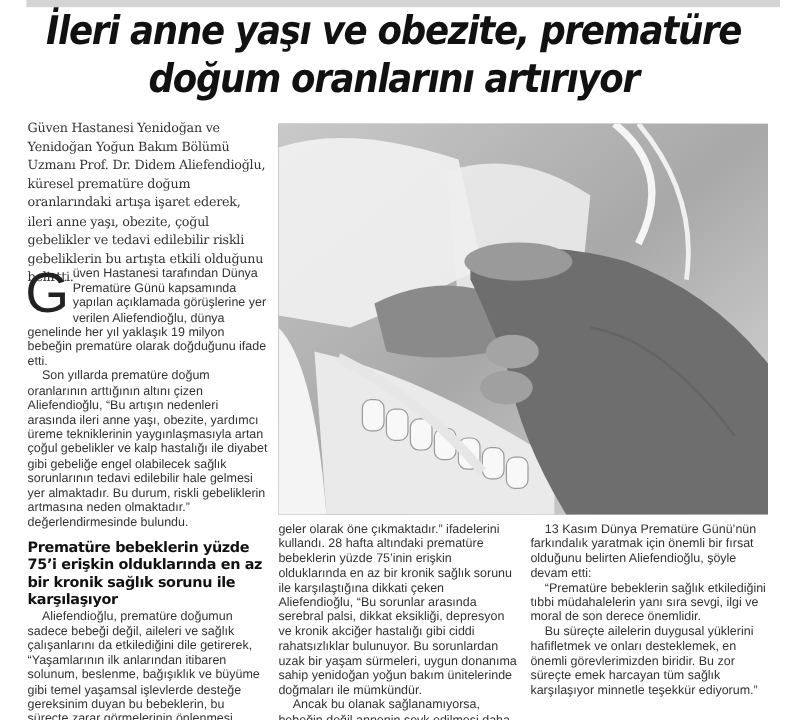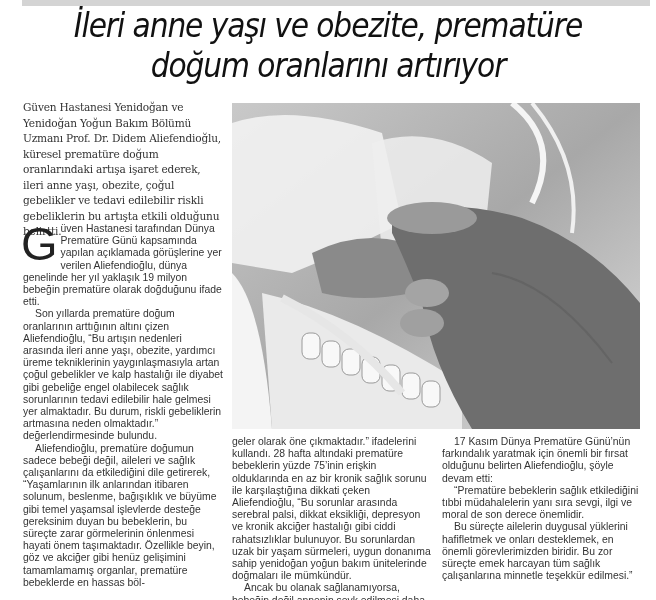--- a/index.html
+++ b/index.html
@@ -1,19 +1,19 @@
 <!DOCTYPE html>
 <html><head>
 <meta charset="utf-8">
 <style>
   html, body { margin:0; padding:0; }
   body { width:656px; height:600px; background:#ffffff; position:relative; overflow:hidden; color:#2a2a2a; }
   .topbar { position:absolute; left:22px; top:0; width:628px; height:6px; background:#d4d4d4; }
   .headline { position:absolute; left:0; top:6px; width:656px; text-align:center;
-    font-family:"DejaVu Sans", sans-serif; font-weight:normal; font-style:italic; color:#111;
+    font-family:"DejaVu Sans", sans-serif; font-weight:bold; font-style:italic; color:#111;
     font-size:33px; line-height:40px; letter-spacing:-1.2px; }
   .headline div { transform:scaleX(0.9); }
   .lead { position:absolute; left:23px; top:100px; width:200px;
     font-family:"DejaVu Serif", serif; font-size:10.6px; line-height:15.5px; color:#333; letter-spacing:-0.2px; }
   .body-text { font-family:"Liberation Sans", sans-serif; font-size:10.4px; line-height:12.2px; color:#333; }
   .col1 { position:absolute; left:23px; top:223px; width:200px; }
   .col2 { position:absolute; left:232px; top:436px; width:200px; }
   .col3 { position:absolute; left:442px; top:436px; width:202px; }
   .para { margin:0; text-indent:12px; }
   .para.noindent { text-indent:0; }
@@ -67,25 +67,26 @@
     <ellipse cx="190" cy="220" rx="22" ry="14" fill="#a0a0a0"></ellipse>
     <path d="M260 170 Q320 180 380 260" stroke="#5a5a5a" stroke-width="2" fill="none" opacity="0.5"></path>
   </svg>
 </div>
 
 <div class="col1 body-text">
   <p class="para noindent">
     <span class="dropcap">G</span><span>üven Hastanesi tarafından Dünya Prematüre Günü kapsamında yapılan açıklamada görüşlerine yer verilen Aliefendioğlu, dünya genelinde her yıl yaklaşık 19 milyon bebeğin prematüre olarak doğduğunu ifade etti.</span>
   </p>
   <p class="para">Son yıllarda prematüre doğum oranlarının arttığının altını çizen Aliefendioğlu, “Bu artışın nedenleri arasında ileri anne yaşı, obezite, yardımcı üreme tekniklerinin yaygınlaşmasıyla artan çoğul gebelikler ve kalp hastalığı ile diyabet gibi gebeliğe engel olabilecek sağlık sorunlarının tedavi edilebilir hale gelmesi yer almaktadır. Bu durum, riskli gebeliklerin artmasına neden olmaktadır.” değerlendirmesinde bulundu.</p>
+  <div class="subhead">Prematüre bebeklerin yüzde 75’i erişkin olduklarında en az bir kronik sağlık sorunu ile karşılaşıyor</div>
   <p class="para">Aliefendioğlu, prematüre doğumun sadece bebeği değil, aileleri ve sağlık çalışanlarını da etkilediğini dile getirerek, “Yaşamlarının ilk anlarından itibaren solunum, beslenme, bağışıklık ve büyüme gibi temel yaşamsal işlevlerde desteğe gereksinim duyan bu bebeklerin, bu süreçte zarar görmelerinin önlenmesi hayati önem taşımaktadır. Özellikle beyin, göz ve akciğer gibi henüz gelişimini tamamlamamış organlar, prematüre bebeklerde en hassas böl-</p>
 </div>
 
 <div class="col2 body-text">
   <p class="para noindent">geler olarak öne çıkmaktadır.” ifadelerini kullandı. 28 hafta altındaki prematüre bebeklerin yüzde 75’inin erişkin olduklarında en az bir kronik sağlık sorunu ile karşılaştığına dikkati çeken Aliefendioğlu, “Bu sorunlar arasında serebral palsi, dikkat eksikliği, depresyon ve kronik akciğer hastalığı gibi ciddi rahatsızlıklar bulunuyor. Bu sorunlardan uzak bir yaşam sürmeleri, uygun donanıma sahip yenidoğan yoğun bakım ünitelerinde doğmaları ile mümkündür.</p>
   <p class="para">Ancak bu olanak sağlanamıyorsa, bebeğin değil annenin sevk edilmesi daha doğru bir</p>
 </div>
 
 <div class="col3 body-text">
-  <p class="para">17 Kasım Dünya Prematüre Günü’nün farkındalık yaratmak için önemli bir fırsat olduğunu belirten Aliefendioğlu, şöyle devam etti:</p>
+  <p class="para">13 Kasım Dünya Prematüre Günü’nün farkındalık yaratmak için önemli bir fırsat olduğunu belirten Aliefendioğlu, şöyle devam etti:</p>
   <p class="para">“Prematüre bebeklerin sağlık etkilediğini tıbbi müdahalelerin yanı sıra sevgi, ilgi ve moral de son derece önemlidir.</p>
-  <p class="para">Bu süreçte ailelerin duygusal yüklerini hafifletmek ve onları desteklemek, en önemli görevlerimizden biridir. Bu zor süreçte emek harcayan tüm sağlık çalışanlarına minnetle teşekkür edilmesi.”</p>
+  <p class="para">Bu süreçte ailelerin duygusal yüklerini hafifletmek ve onları desteklemek, en önemli görevlerimizden biridir. Bu zor süreçte emek harcayan tüm sağlık karşılaşıyor minnetle teşekkür ediyorum.”</p>
 </div>
 
 </body></html>

